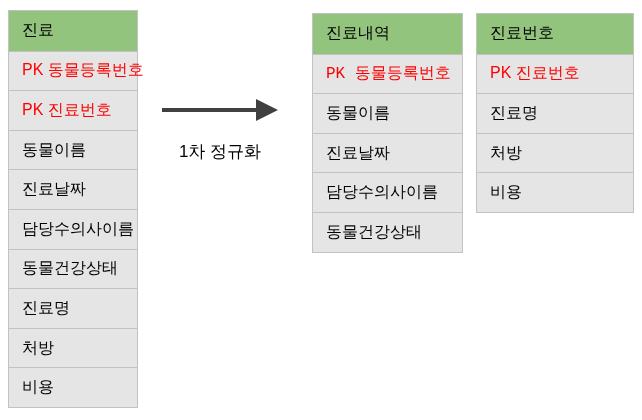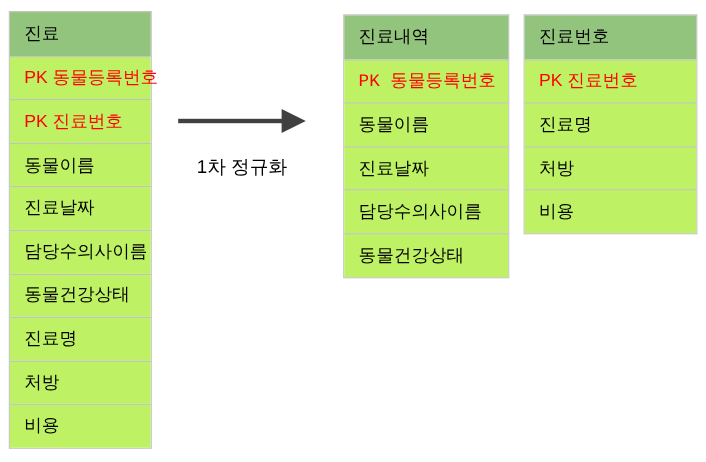--- a/index.html
+++ b/index.html
@@ -34,21 +34,21 @@
     color: var(--text-color);
   }
   .row {
     height: 39.6px;
     border-top: 1px solid var(--border-color);
     display: flex;
     align-items: center;
     padding-left: 13px;
     font-size: 16px;
     color: var(--text-color);
-    background: #bef264;
+    background: #e5e5e5;
     white-space: nowrap;
   }
   .row.pk { color: var(--pk-color); }
   #table-main   { left: 8px;   top: 10px; width: 130px; }
   #table-detail { left: 312px; top: 13px; width: 151px; font-family: Liberation Mono, monospace; }
   #table-spec   { left: 476px; top: 13px; width: 158px; }
   .arrow-line {
     position: absolute;
     left: 162px; top: 108px;
     width: 96px; height: 4px;

